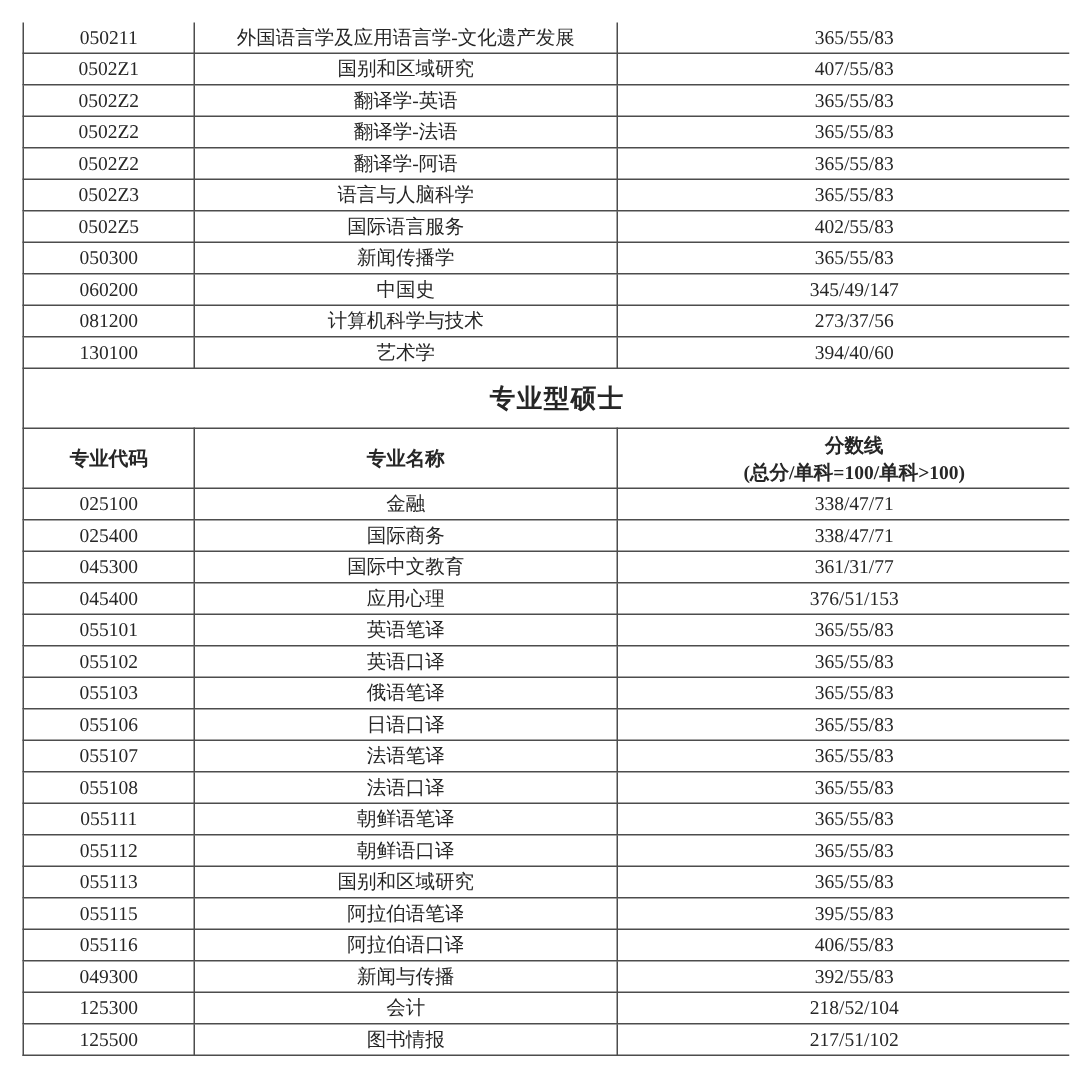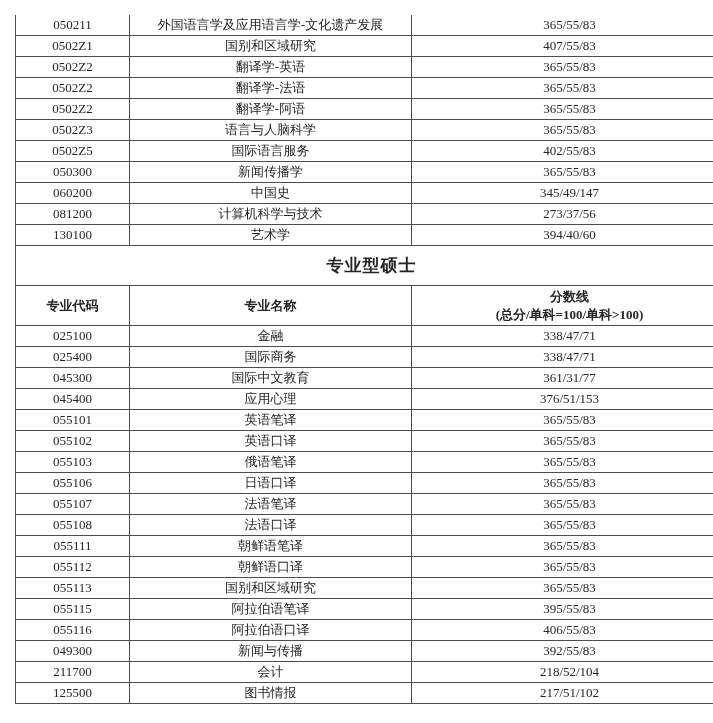--- a/index.html
+++ b/index.html
@@ -212,21 +212,21 @@
           <td>055116</td>
           <td>阿拉伯语口译</td>
           <td>406/55/83</td>
         </tr>
         <tr>
           <td>049300</td>
           <td>新闻与传播</td>
           <td>392/55/83</td>
         </tr>
         <tr>
-          <td>211700</td>
+          <td>125300</td>
           <td>会计</td>
           <td>218/52/104</td>
         </tr>
         <tr>
           <td>125500</td>
           <td>图书情报</td>
           <td>217/51/102</td>
         </tr>
       </tbody>
   </table>

